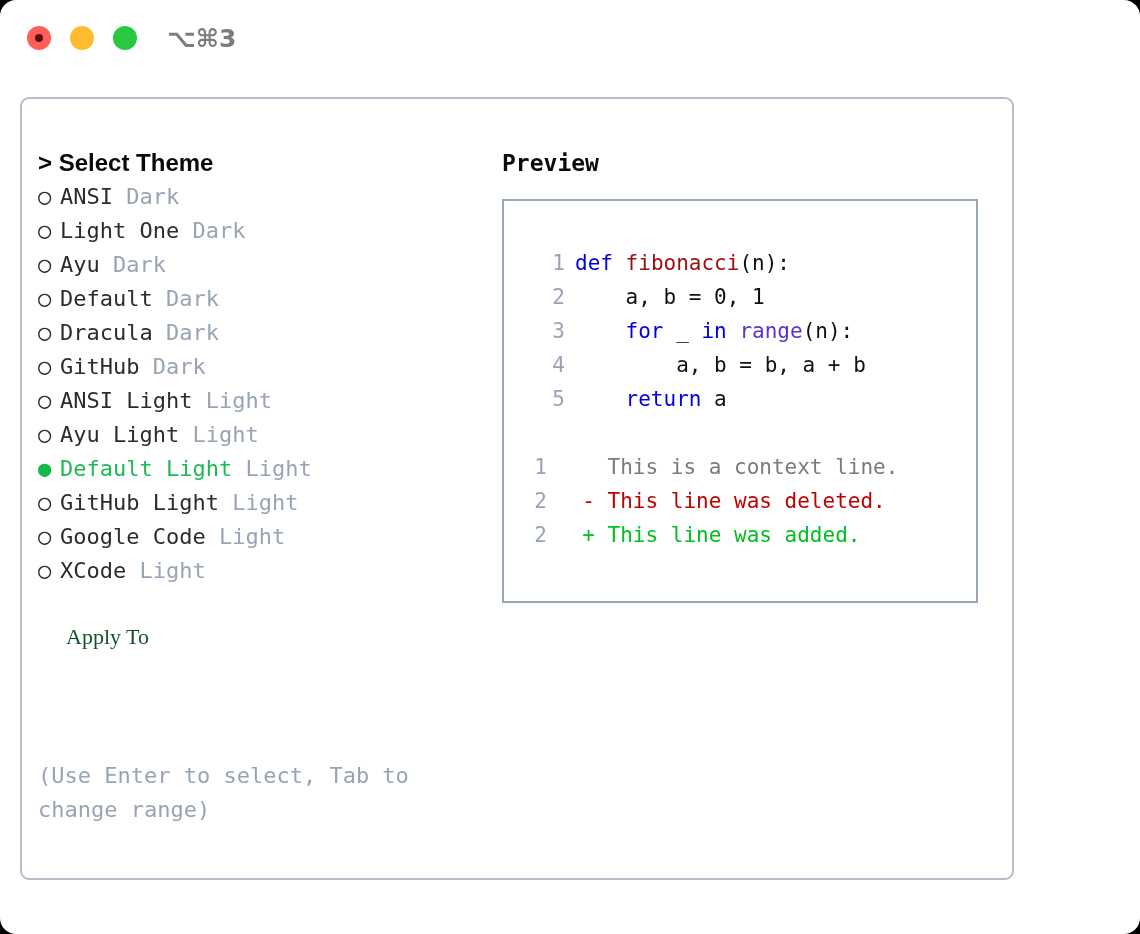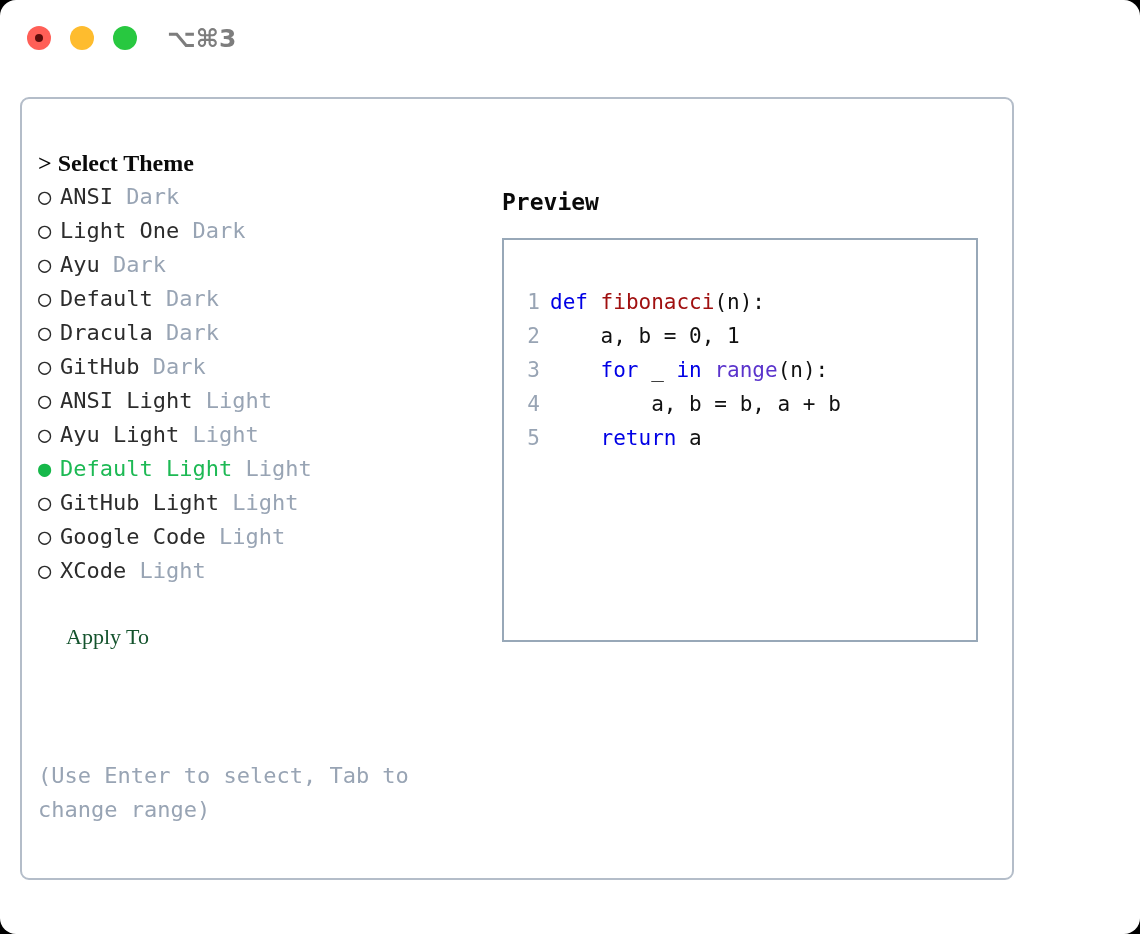--- a/index.html
+++ b/index.html
@@ -87,21 +87,21 @@
 
   
   .left-col {
     position: absolute;
     left: 16px;
     top: 47px;
     width: 440px;
   }
 
   .list-header {
-    font-family: Liberation Serif, serif;
+    font-family: Liberation Sans, sans-serif;
     font-size: 24px;
     font-weight: bold;
     color: #0a0a0a;
     line-height: 34px;
     white-space: pre;
   }
 
   .theme-row {
     font-family: "DejaVu Sans Mono", monospace;
     font-size: 22px;
@@ -154,42 +154,41 @@
     line-height: 34px;
     color: #98a4b4;
   }
 
   
   .right-col {
     position: absolute;
     left: 480px;
     top: 47px;
     width: 500px;
-    margin-top: 39px;
   }
   .preview-title {
     font-family: "DejaVu Sans Mono", monospace;
     font-size: 23px;
     font-weight: bold;
     color: #0a0a0a;
     line-height: 34px;
     margin-bottom: 19px;
   }
   .preview-box {
     width: 476px;
     height: 404px;
     border: 2px solid #98a8b8;
     box-sizing: border-box;
     background: #ffffff;
     position: relative;
   }
 
   .code {
     position: absolute;
-    left: 10px;
+    left: 35px;
     top: 45px;
     font-family: "DejaVu Sans Mono", monospace;
     font-size: 21px;
     line-height: 34px;
     white-space: pre;
   }
   .code-line { white-space: pre; }
   .lineno {
     display: inline-block;
     width: 26px;
@@ -255,18 +254,19 @@
         <div id="apply-list">
           </div>
       </div>
 
       <div class="hint">(Use Enter to select, Tab to change range)</div>
 
       <div class="right-col">
         <div class="preview-title">Preview</div>
         <div class="preview-box">
           <div class="code" id="code-block"><div class="code-line"><span class="lineno">1</span><span class="tok-kw">def</span><span class="tok-plain"> </span><span class="tok-fn">fibonacci</span><span class="tok-plain">(n):</span></div><div class="code-line"><span class="lineno">2</span><span class="tok-plain">    </span><span class="tok-plain">a, b = 0, 1</span></div><div class="code-line"><span class="lineno">3</span><span class="tok-plain">    </span><span class="tok-kw">for</span><span class="tok-plain"> _ </span><span class="tok-kw">in</span><span class="tok-plain"> </span><span class="tok-bi">range</span><span class="tok-plain">(n):</span></div><div class="code-line"><span class="lineno">4</span><span class="tok-plain">        </span><span class="tok-plain">a, b = b, a + b</span></div><div class="code-line"><span class="lineno">5</span><span class="tok-plain">    </span><span class="tok-kw">return</span><span class="tok-plain"> a</span></div></div>
+          <div class="diff" id="diff-block"><div class="code-line"><span class="lineno">1</span><span class="diff-ctx">    This is a context line.</span></div><div class="code-line"><span class="lineno">2</span><span class="diff-del">  - This line was deleted.</span></div><div class="code-line"><span class="lineno">2</span><span class="diff-add">  + This line was added.</span></div></div>
         </div>
       </div>
 
     </div>
   </div>
 </div>
 
 </body></html>

